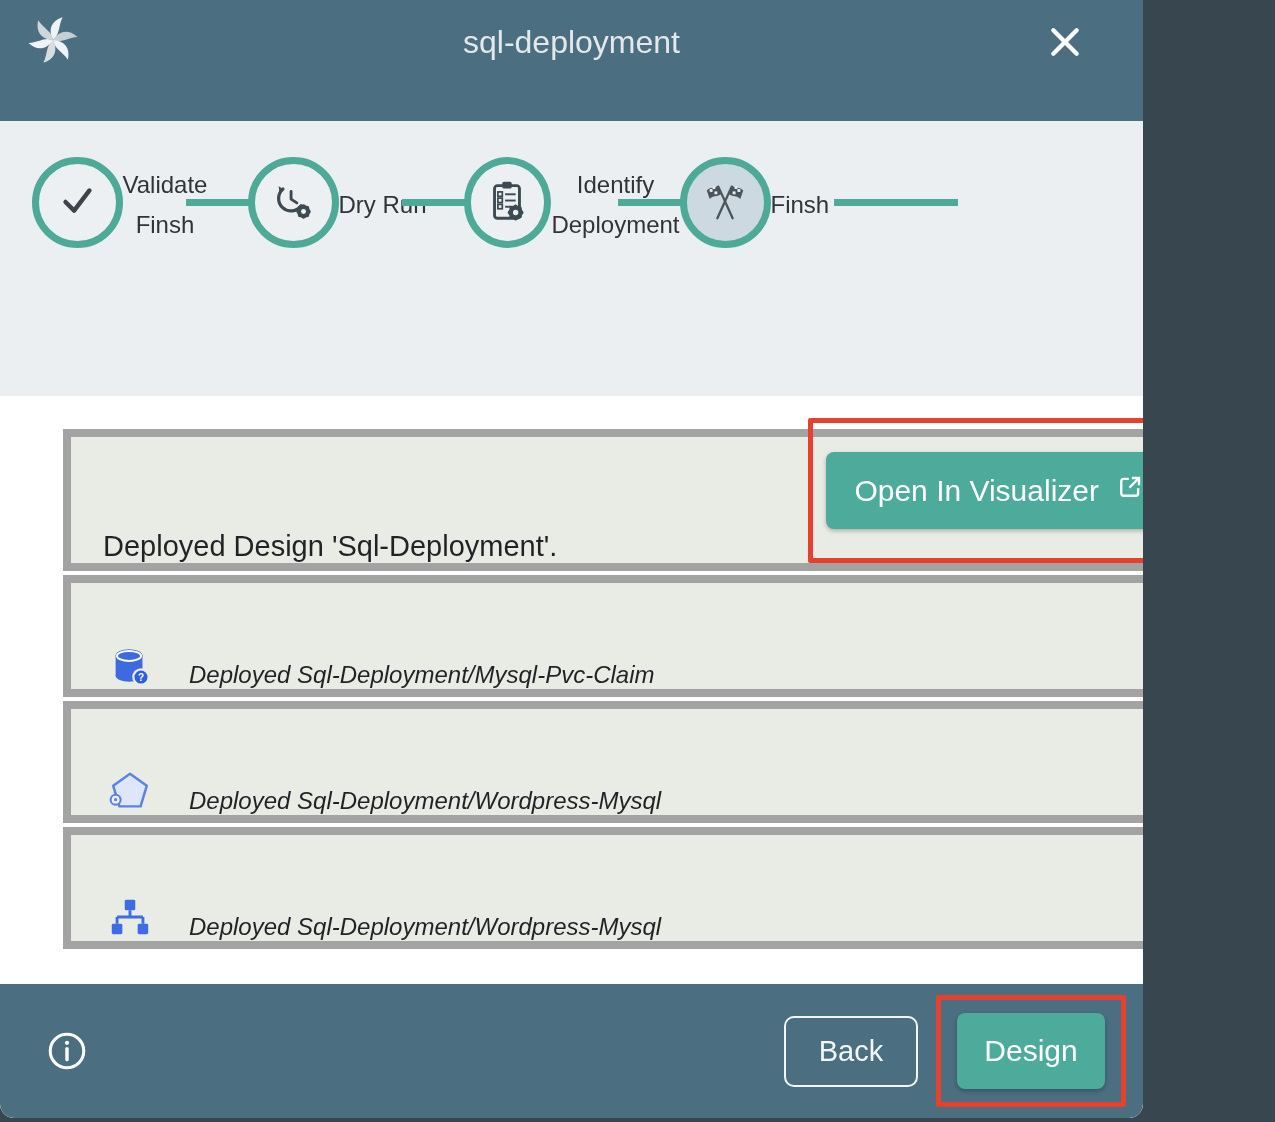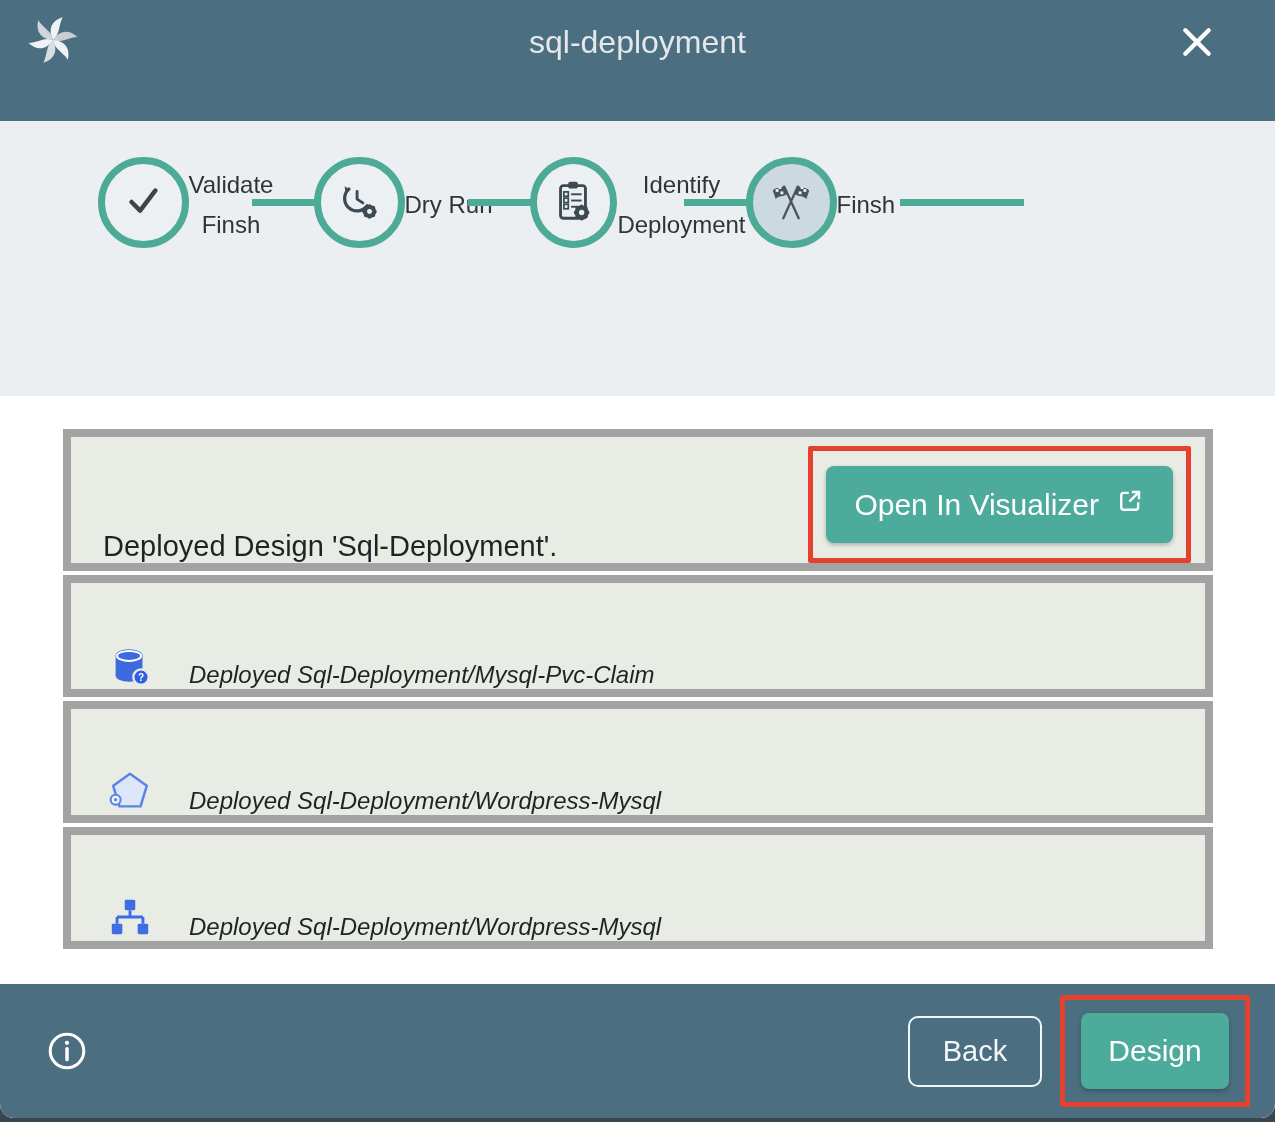--- a/index.html
+++ b/index.html
@@ -1,16 +1,16 @@
 <!DOCTYPE html>
 <html><head>
 <meta charset="utf-8">
 <style>
   html,body{margin:0;padding:0;background:#37464f;font-family:"Liberation Sans","DejaVu Sans",sans-serif;}
-  .modal{position:relative;width:1275px;height:1118px;background:#ffffff;border-radius:0 0 14px 14px;overflow:hidden;display:flex;flex-direction:column;}
+  .modal{position:relative;width:1143px;height:1118px;background:#ffffff;border-radius:0 0 14px 14px;overflow:hidden;display:flex;flex-direction:column;}
   
   .hdr{position:relative;height:121px;background:#4b6e80;flex:0 0 auto;}
   .hdr .logo{position:absolute;left:25px;top:12px;width:56px;height:56px;}
   .hdr .title{position:absolute;left:0;right:0;top:24px;text-align:center;font-size:32px;color:#e4e8ea;}
   .hdr .close{position:absolute;right:58px;top:22px;width:40px;height:40px;cursor:pointer;background:none;border:none;padding:0;}
   
   .stepper{height:275px;background:#eceff1;flex:0 0 auto;}
   .steps-wrap{position:relative;width:1080px;margin:0 auto;display:flex;}
   .step{width:216px;display:flex;flex-direction:row;align-items:center;}
   .step-circle{margin-top:36px;width:77px;height:77px;border:7px solid #4caa97;border-radius:50%;background:#edf0f2;display:flex;align-items:center;justify-content:center;position:relative;z-index:2;}
@@ -23,27 +23,27 @@
   .panel{width:1150px;margin-left:63px;}
   .card{background:#e9ece4;border:8px solid #a3a3a3;box-sizing:border-box;display:flex;align-items:flex-end;}
   .card + .card{margin-top:4px;}
   .card-message{height:142px;justify-content:space-between;padding-left:32px;}
   .design-msg{font-size:29px;color:#1f2326;}
   .card-item{height:122px;}
   .item-icon{margin-left:36px;width:46px;height:46px;flex:0 0 auto;}
   .item-text{margin-left:36px;font-size:24px;color:#1f2326;font-style:italic;}
   
   .annotation{border:5px solid #e6402e;border-radius:2px;}
-  .annotation-visualizer{margin-right:14px;padding:15px 13px;}
+  .annotation-visualizer{margin-right:14px;padding:29px 13px;}
   
   .btn{font-family:inherit;cursor:pointer;border:none;}
   .btn-teal{background:#4dab9b;color:#ffffff;border-radius:8px;box-shadow:0 2px 4px rgba(0,0,0,0.25);}
   .btn-visualizer{height:77px;padding:0 28px;font-size:30px;display:flex;align-items:center;gap:16px;}
   
-  .ftr{height:134px;background:#4b6e80;flex:0 0 auto;display:flex;align-items:center;padding:0 25px 0 26px;box-sizing:border-box;border-radius:0 0 14px 14px;}
+  .ftr{height:134px;background:#4b6e80;flex:0 0 auto;display:flex;align-items:center;padding:0 17px 0 26px;box-sizing:border-box;border-radius:0 0 14px 14px;}
   .info-btn{width:46px;height:46px;background:none;border:none;padding:0;cursor:pointer;margin-left:18px;}
   .ftr .spacer{flex:1;}
   .btn-back{width:134px;height:71px;background:transparent;border:2px solid #f3f6f6;border-radius:10px;color:#f3f6f6;font-size:29px;margin-right:18px;}
   .annotation-finish{padding:13px 16px;}
   .btn-finish{width:148px;height:76px;font-size:30px;}
 </style>
 </head>
 <body>
 
 <div class="modal">

